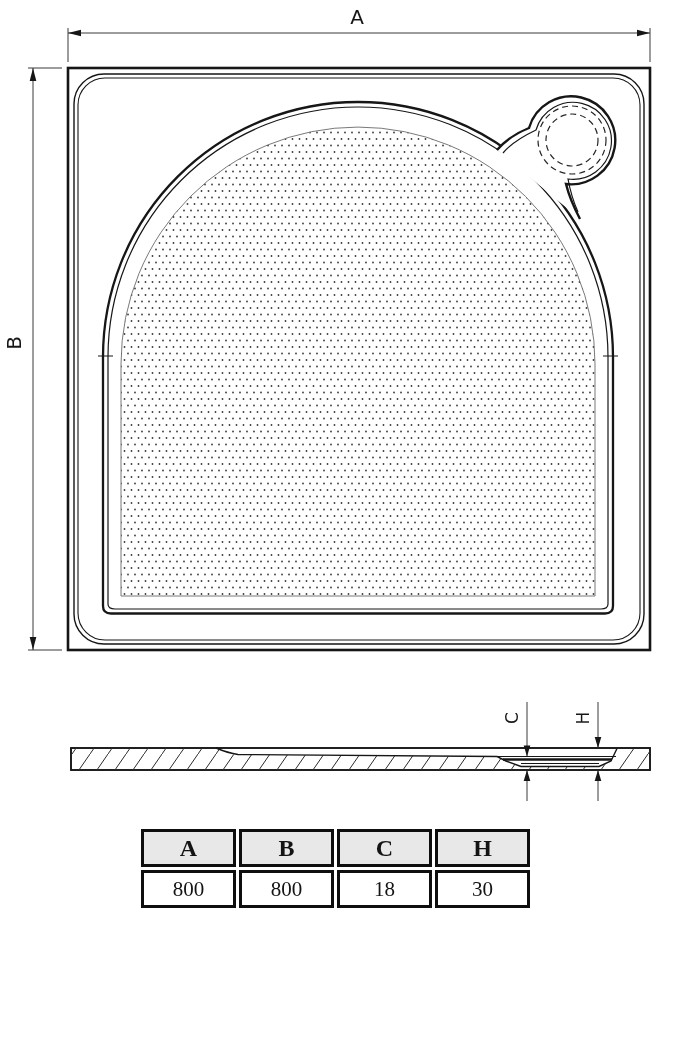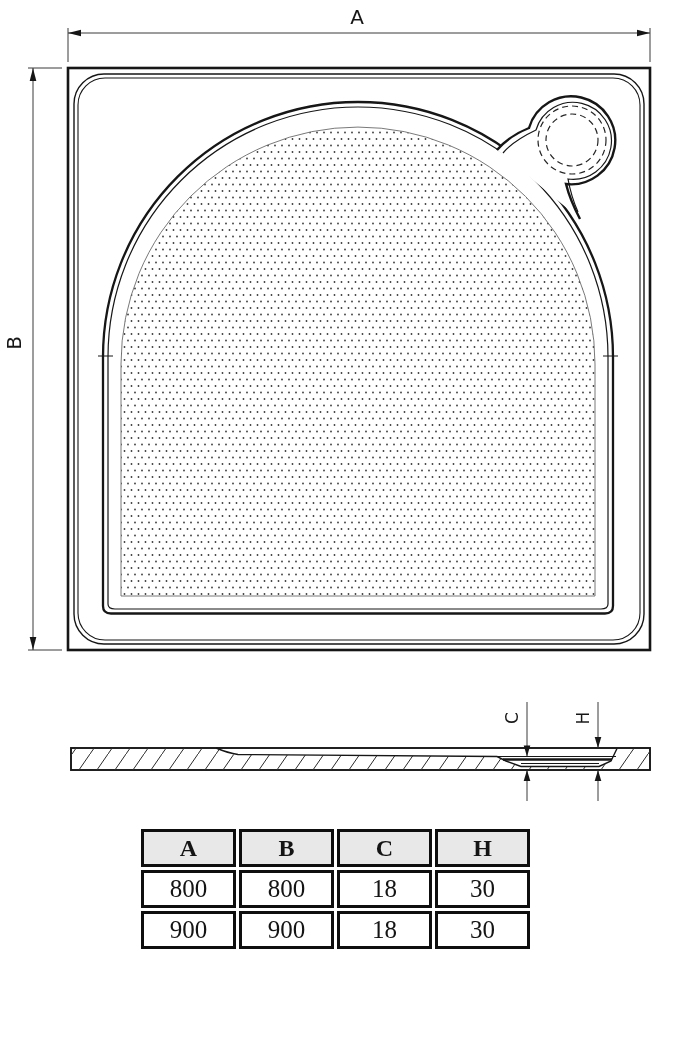--- a/index.html
+++ b/index.html
@@ -12,21 +12,21 @@
   .dim-label-small{font-size:17px;fill:#161616;}
   .dim-table{
     position:absolute;left:138px;top:826px;
     border-collapse:separate;border-spacing:3px;background:#fff;
   }
   .dim-table th,.dim-table td{
     border:3px solid #0e0e0e;text-align:center;vertical-align:middle;
     font-family:"Liberation Serif",serif;color:#141414;
   }
   .dim-table th{width:87px;height:30px;background:#e8e8e8;font-size:24px;font-weight:bold;}
-  .dim-table td{height:30px;font-size:25px;font-weight:normal;}
+  .dim-table td{height:30px;font-size:21px;font-weight:normal;}
 </style>
 </head>
 <body>
 
 <div class="canvas">
 
   <svg class="drawing-svg" width="698" height="815" viewBox="0 0 698 815">
     <defs>
       <pattern id="dots" width="7" height="13" patternUnits="userSpaceOnUse">
         <rect width="7" height="13" fill="#ffffff"></rect>
@@ -118,22 +118,16 @@
         <th>H</th>
       </tr>
     </thead>
     <tbody>
       <tr>
         <td>800</td>
         <td>800</td>
         <td>18</td>
         <td>30</td>
       </tr>
-      <tr>
-        <td>900</td>
-        <td>900</td>
-        <td>18</td>
-        <td>30</td>
-      </tr>
     </tbody>
   </table>
 
 </div>
 
 </body></html>

